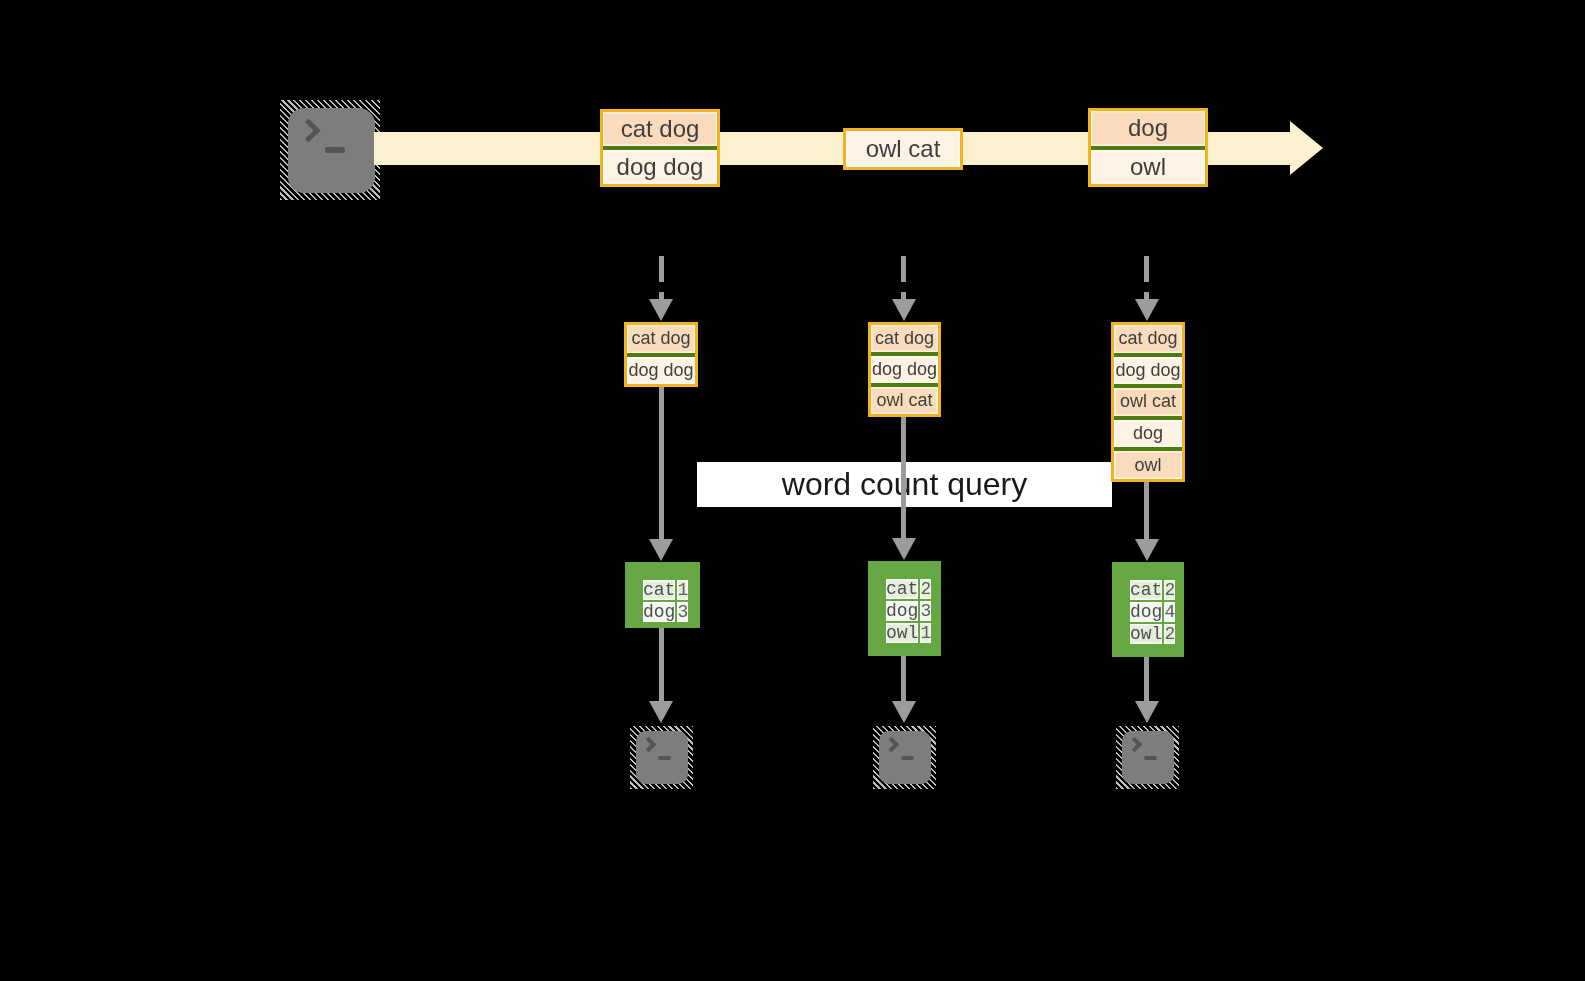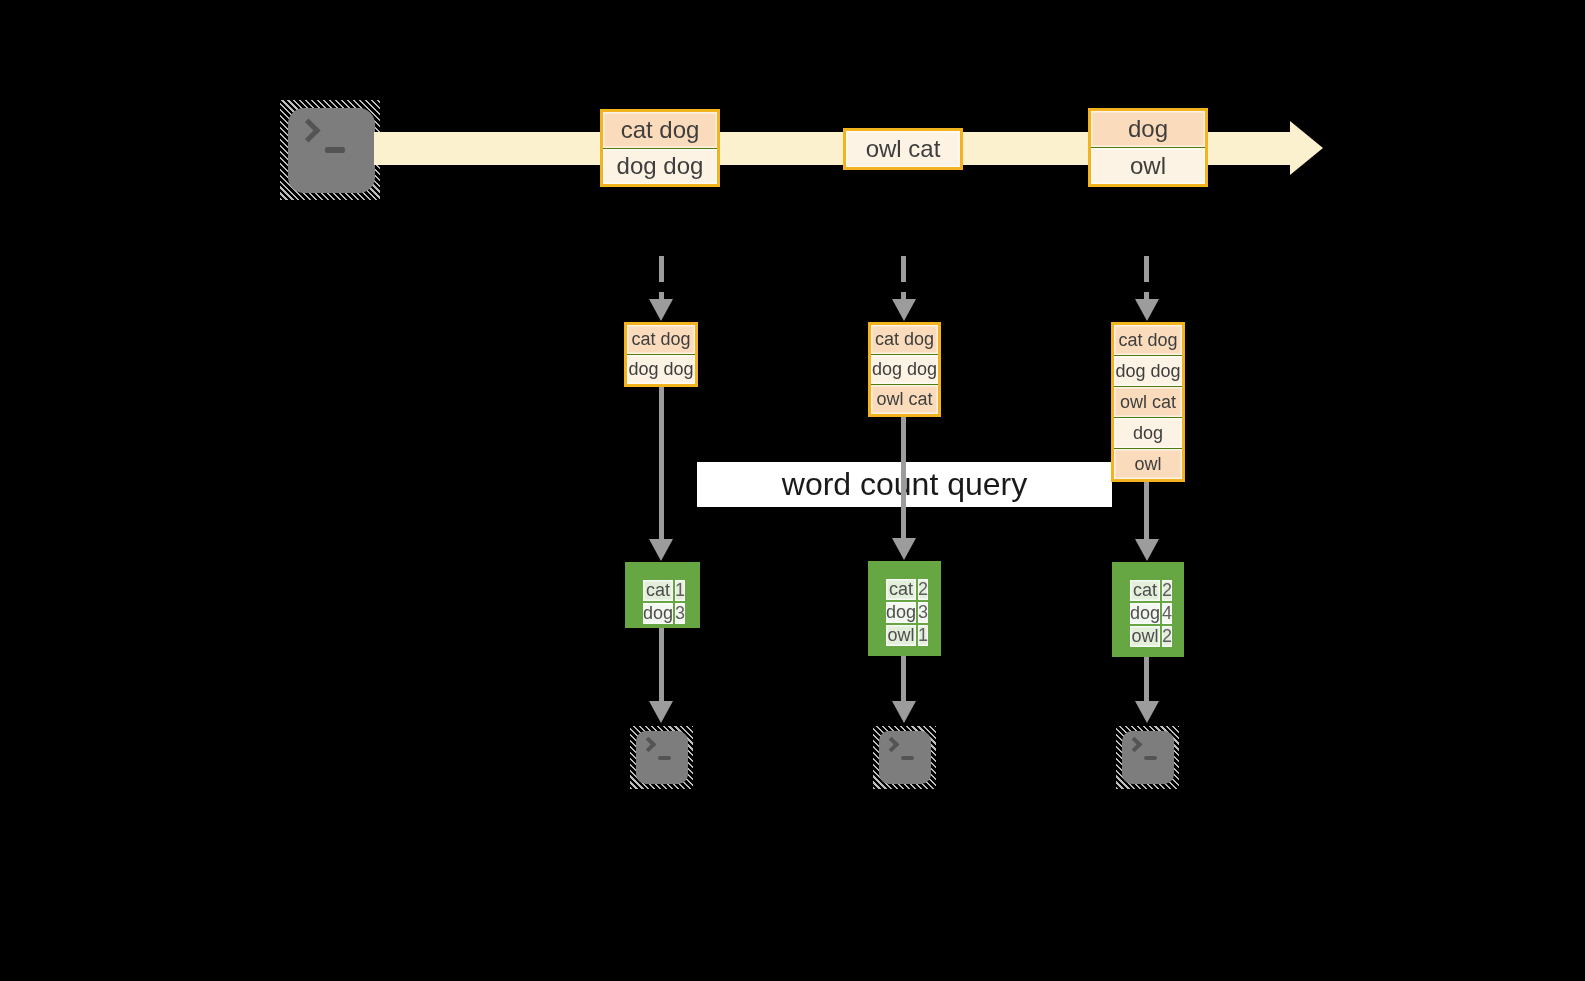--- a/index.html
+++ b/index.html
@@ -22,40 +22,40 @@
   
   .band{position:absolute;left:374px;top:132px;width:916px;height:33px;background:#fbf1ce;}
   .band-head{position:absolute;left:1290px;top:121px;width:0;height:0;
              border-top:27px solid transparent;border-bottom:27px solid transparent;
              border-left:33px solid #fbf1ce;}
 
   
   .obox{position:absolute;box-sizing:border-box;border:3px solid #f3b31e;display:flex;flex-direction:column;z-index:2;}
   .obox .row{flex:1;display:flex;align-items:center;justify-content:center;color:#3e3e3e;
              box-shadow:inset 0 0 0 1.5px rgba(255,255,255,.6);}
-  .obox .row + .row{border-top:1px solid #4d7c0f;}
+  .obox .row + .row{border-top:4px solid #4d7c0f;}
   .row.peach{background:#fadcbc;}
   .row.cream{background:#fdf3e4;}
   .obox.stream-box .row{font-size:24px;}
   .obox.stack .row{font-size:18px;}
 
   
   .dash-shaft{position:absolute;width:5px;z-index:3;
               background:repeating-linear-gradient(to bottom,#9c9c9c 0 26px,rgba(0,0,0,0) 26px 36px);}
   .solid-shaft{position:absolute;width:5px;background:#9c9c9c;z-index:3;}
   .head{position:absolute;width:0;height:0;z-index:3;
         border-left:12px solid transparent;border-right:12px solid transparent;border-top:22px solid #9c9c9c;}
 
   
   .banner{position:absolute;left:697px;top:462px;width:415px;height:45px;background:#ffffff;z-index:1;
           display:flex;align-items:center;justify-content:center;font-size:32px;color:#1a1a1a;}
 
   
   .gtable{position:absolute;box-sizing:border-box;background:#66a743;padding:18px;z-index:2;
-          display:grid;grid-template-columns:1.9fr 1fr;gap:2px;grid-auto-rows:1fr;}
+          display:grid;grid-template-columns:1.9fr 1fr;gap:2px;grid-auto-rows:1fr;font-family:Liberation Mono, monospace;}
   .gcell{display:flex;align-items:center;justify-content:center;font-size:18px;color:#4e4e4e;
          box-shadow:inset 0 0 0 1.5px rgba(255,255,255,.7);}
   .gcell.num{color:#5f5f5f;}
   .gcell.g1{background:#e3eedb;}
   .gcell.g2{background:#f2f7ef;}
 </style>
 </head>
 <body>
 
 <div class="canvas">

